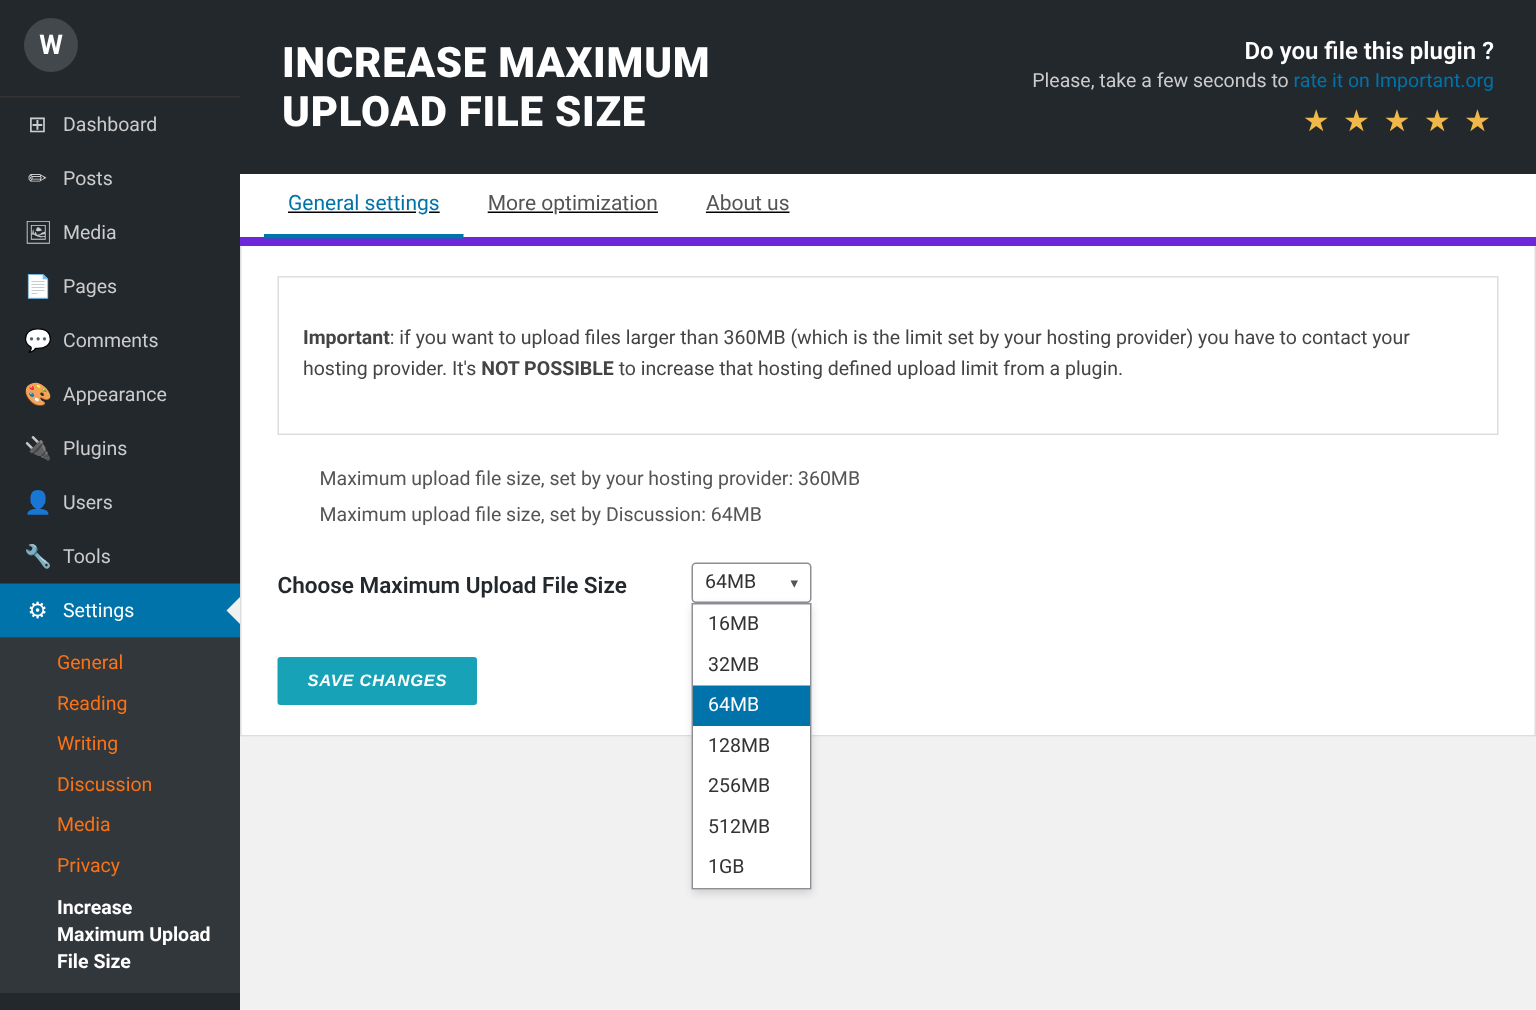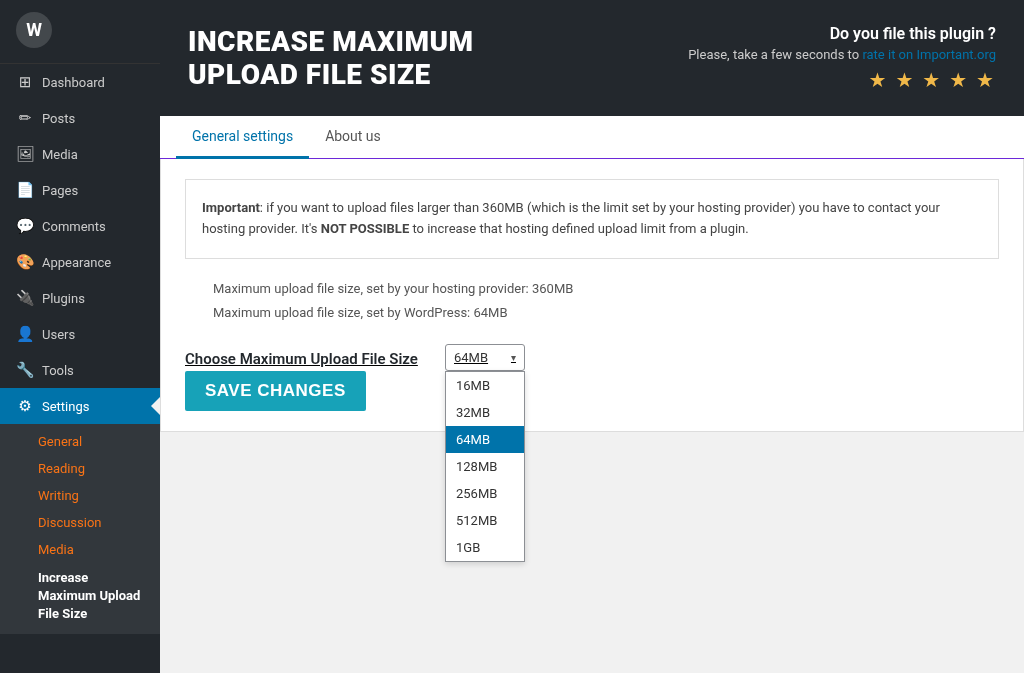--- a/index.html
+++ b/index.html
@@ -107,24 +107,25 @@
     .plugin-header-right .stars {
       color: #f0b849;
       font-size: 20px;
       margin-top: 6px;
       letter-spacing: 2px;
     }
 
     
     .tabs {
       background: #fff;
-      border-bottom: 1px solid #6d28d9;
+      border-bottom: 6px solid #6d28d9;
       display: flex;
       padding: 0 16px;
       margin-bottom: 0;
+      text-decoration: underline;
     }
     .tab {
       padding: 12px 16px;
       cursor: pointer;
       color: #555;
       font-size: 14px;
       border-bottom: 3px solid transparent;
       margin-bottom: -1px;
     }
     .tab.active {
@@ -136,41 +137,41 @@
     .settings-panel {
       background: #fff;
       padding: 20px 24px;
       border: 1px solid #ddd;
       border-top: none;
     }
 
     .notice-box {
       background: #fff;
       border: 1px solid #ddd;
-      padding: 18px 16px;
+      padding: 31px 16px;
       margin-bottom: 20px;
       font-size: 13px;
       line-height: 1.6;
       color: #444;
     }
 
     .info-text {
       font-size: 13px;
       color: #555;
       margin-bottom: 4px;
       line-height: 1.6;
       margin-left: 28px;
     }
 
     .choose-row {
       display: flex;
       align-items: flex-start;
       margin-top: 20px;
+      gap: 16px;
       position: relative;
-      text-decoration: underline;
     }
     .choose-label {
       font-size: 15px;
       font-weight: 600;
       color: #23282d;
       padding-top: 6px;
       min-width: 260px;
     }
 
     
@@ -214,26 +215,28 @@
       background: #0073aa;
       color: #fff;
     }
 
     
     .save-btn {
       background: #17a2b8;
       color: #fff;
       border: none;
       padding: 10px 20px;
-      font-size: 17px;
+      font-size: 11px;
       font-weight: 700;
       text-transform: uppercase;
       letter-spacing: 0.5px;
       cursor: pointer;
+      margin-top: 36px;
       border-radius: 2px;
+      font-style: italic;
     }
 
     
     .submenu-item.plugin-link {
       color: #fff;
       font-weight: 700;
       white-space: normal;
       line-height: 1.4;
     }
   </style>
@@ -288,20 +291,21 @@
     <span class="icon">⚙</span>
     <span>Settings</span>
   </div>
 
   <div class="submenu">
     <div class="submenu-item">General</div>
     <div class="submenu-item">Reading</div>
     <div class="submenu-item">Writing</div>
     <div class="submenu-item">Discussion</div>
     <div class="submenu-item">Media</div>
+    <div class="submenu-item">Privacy</div>
     <div class="submenu-item plugin-link active">Increase Maximum Upload File Size</div>
   </div>
 
 </nav>
 
 <div id="main">
 
   <div class="plugin-header">
     <div>
       <div class="plugin-header-title">
@@ -314,33 +318,34 @@
       <div class="rate-text">
         <span>Please, take a few seconds to</span>
         <a class="rate-link" href="#" style="color: rgb(0, 115, 170);">rate it on Important.org</a>
       </div>
       <div class="stars">★ ★ ★ ★ ★</div>
     </div>
   </div>
 
   <div class="tabs">
     <div class="tab active" style="color: rgb(0, 115, 170); border-bottom-color: rgb(0, 115, 170);">General settings</div>
+    <div class="tab">More optimization</div>
     <div class="tab">About us</div>
   </div>
 
   <div class="settings-panel">
 
     
     <div class="notice-box">
       <strong>Important</strong><span>: if you want to upload files larger than 360MB (which is the limit set by your hosting provider) you have to contact your hosting provider. It's </span><strong>NOT POSSIBLE</strong><span> to increase that hosting defined upload limit from a plugin.</span>
     </div>
 
     
     <div class="info-text">Maximum upload file size, set by your hosting provider: 360MB</div>
-    <div class="info-text">Maximum upload file size, set by WordPress: 64MB</div>
+    <div class="info-text">Maximum upload file size, set by Discussion: 64MB</div>
 
     
     <div class="choose-row">
       <div class="choose-label">Choose Maximum Upload File Size</div>
 
       <div class="dropdown-wrapper">
         <div class="dropdown-trigger">
           <span>64MB</span>
           <span class="dropdown-arrow">▾</span>
         </div>

